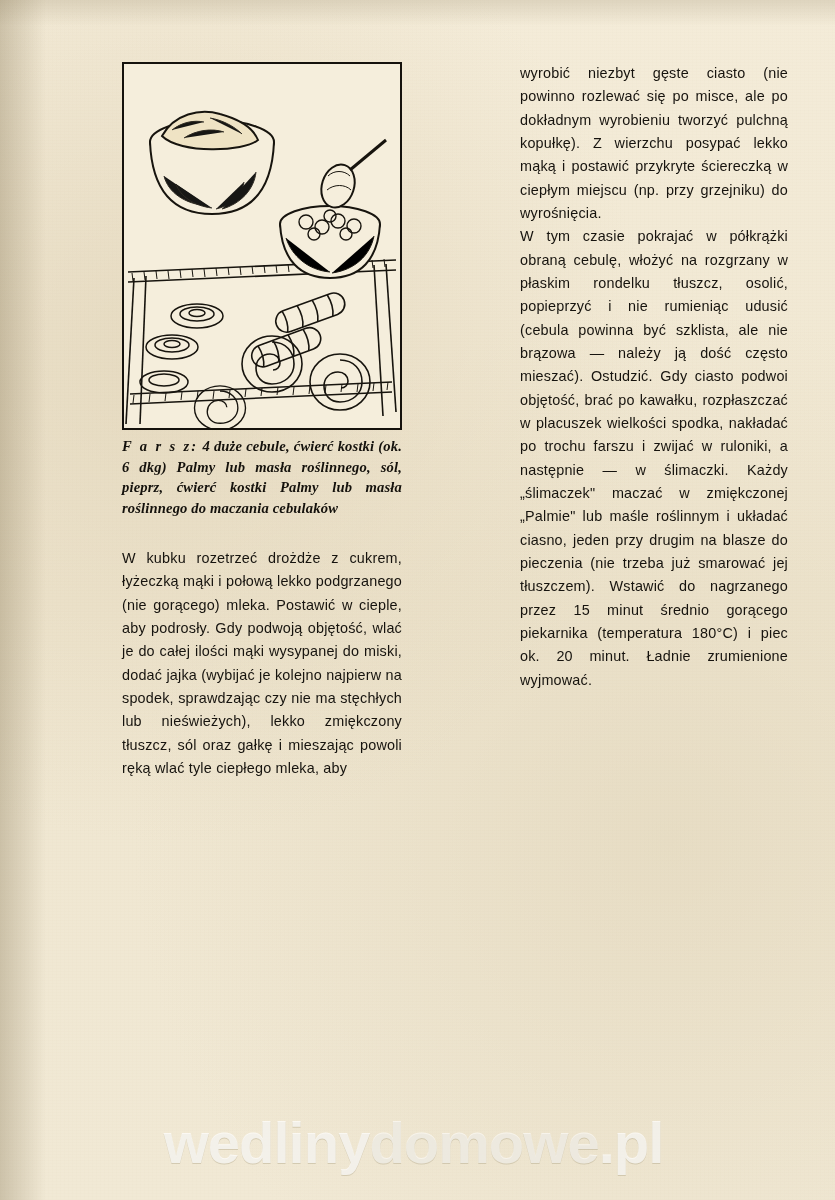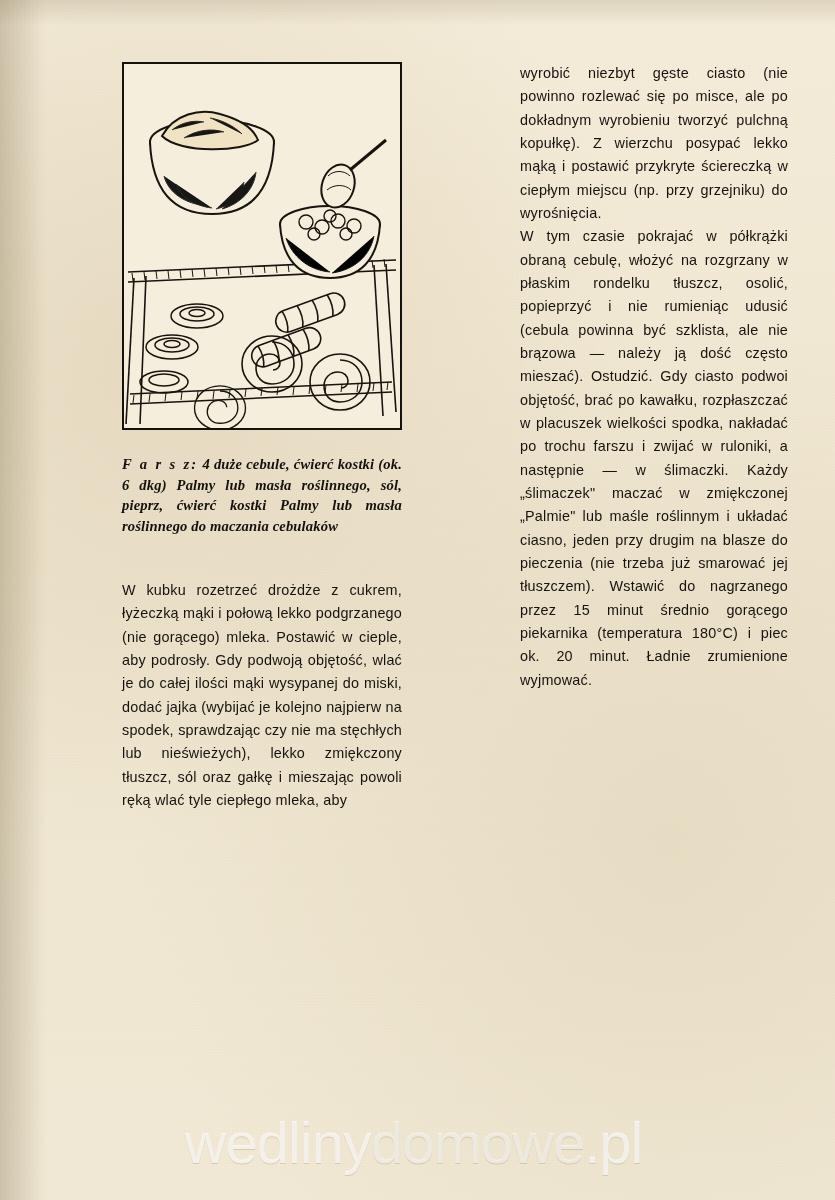--- a/index.html
+++ b/index.html
@@ -58,35 +58,35 @@
     border: 2px solid #15120d;
     background: #f5eedc;
     position: relative;
     overflow: hidden;
     box-sizing: border-box;
   }
   .illustration svg {
     display: block;
   }
   .caption {
-    margin-top: 24px;
+    margin-top: 6px;
     font-family: "Liberation Serif", serif;
     font-style: italic;
     font-weight: bold;
     font-size: 14.6px;
     line-height: 1.42;
     color: #14110c;
     text-align: justify;
     letter-spacing: 0.15px;
   }
   .caption .lead {
     letter-spacing: 2.2px;
   }
   .body-text {
-    margin-top: 42px;
+    margin-top: 28px;
     font-family: "Liberation Sans", sans-serif;
     font-size: 14.4px;
     line-height: 1.62;
     color: #16130e;
     text-align: justify;
     letter-spacing: 0.2px;
   }
   .body-text p {
     margin: 0;
   }
@@ -96,21 +96,21 @@
   .col-right .body-text p + p {
     margin-top: 0;
   }
   .watermark {
     position: absolute;
     left: 0;
     right: 8px;
     bottom: 24px;
     text-align: center;
     font-family: "Liberation Sans", sans-serif;
-    font-weight: normal;
+    font-weight: bold;
     font-size: 58px;
     letter-spacing: -1px;
     color: rgba(255,255,255,0.72);
     text-shadow: 0 1px 0 rgba(160,148,118,0.35);
     pointer-events: none;
     user-select: none;
   }
   .watermark .dim {
     color: rgba(255,255,255,0.6);
   }

